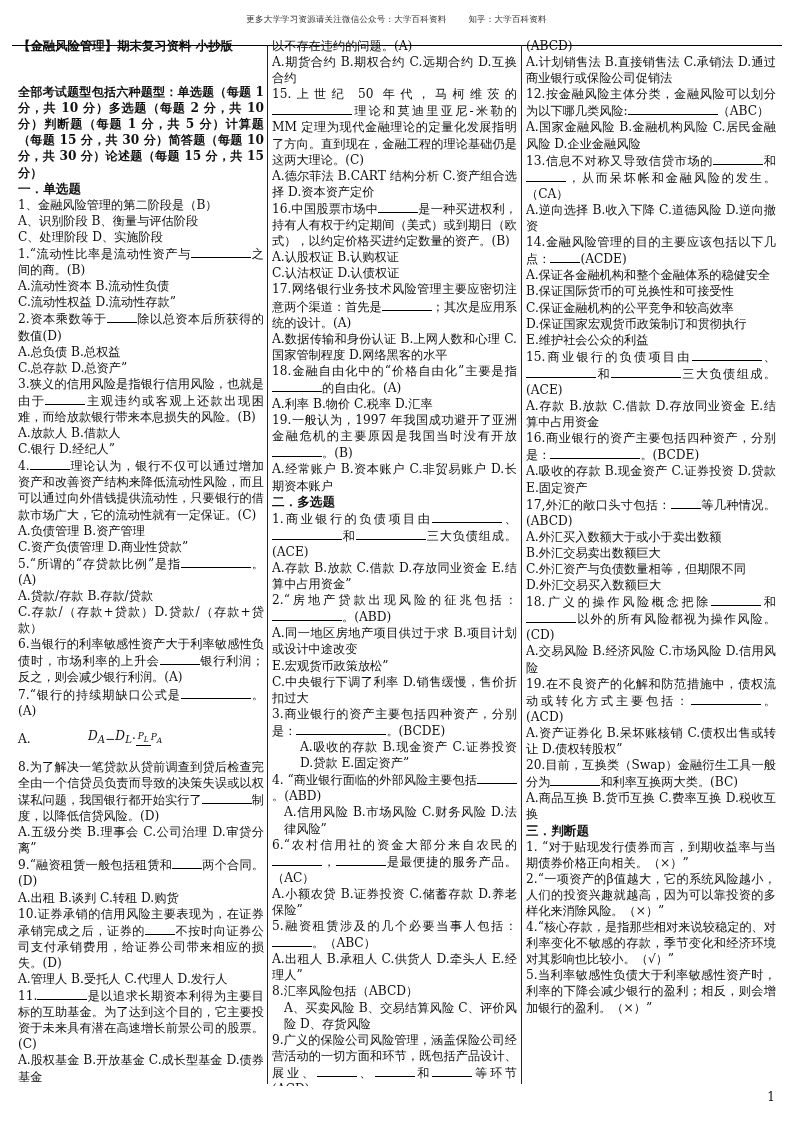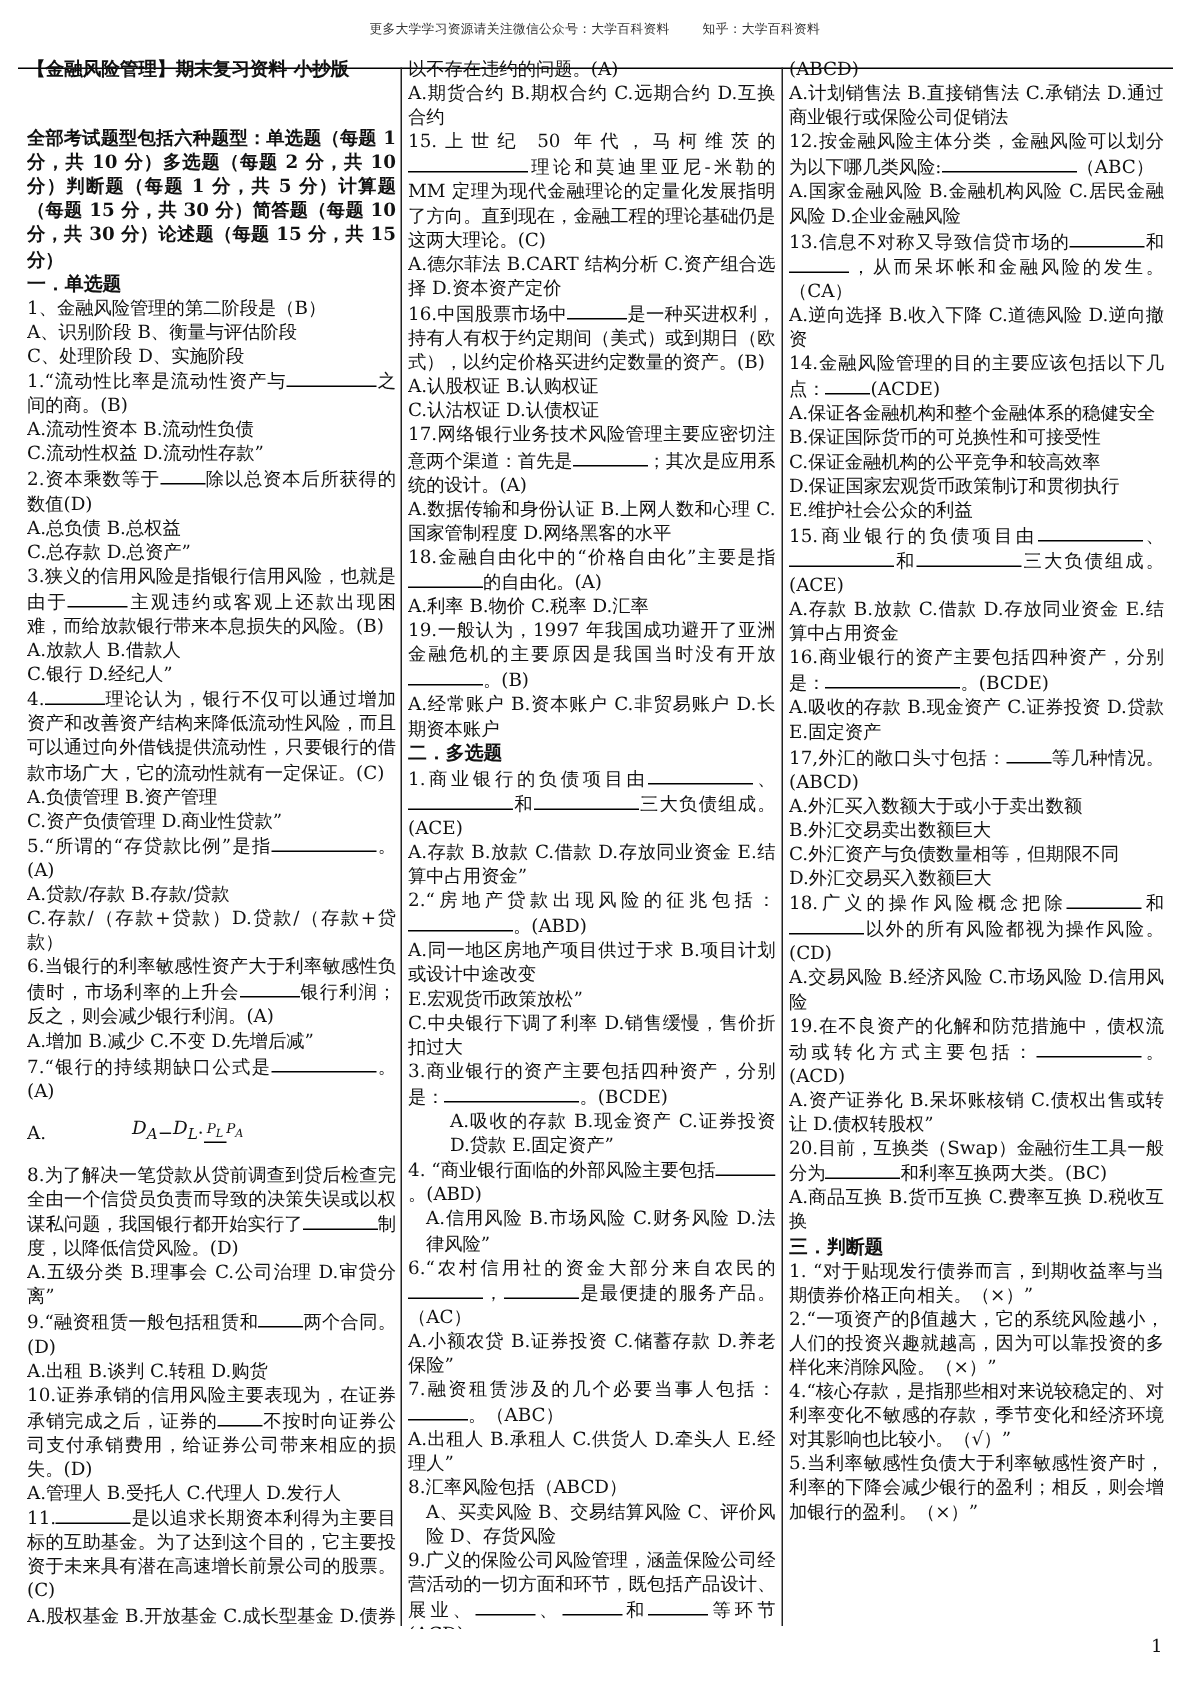--- a/index.html
+++ b/index.html
@@ -59,21 +59,20 @@
   <p class="p"><span>3.狭义的信用风险是指银行信用风险，也就是由于</span><span class="blank w40"></span><span>主观违约或客观上还款出现困难，而给放款银行带来本息损失的风险。(B)</span></p>
   <p class="p">A.放款人 B.借款人</p>
   <p class="p">C.银行 D.经纪人”</p>
   <p class="p"><span>4.</span><span class="blank w40"></span><span>理论认为，银行不仅可以通过增加资产和改善资产结构来降低流动性风险，而且可以通过向外借钱提供流动性，只要银行的借款市场广大，它的流动性就有一定保证。(C)</span></p>
   <p class="p">A.负债管理 B.资产管理</p>
   <p class="p">C.资产负债管理 D.商业性贷款”</p>
   <p class="p"><span>5.“所谓的“存贷款比例”是指</span><span class="blank w70"></span><span>。(A)</span></p>
   <p class="p">A.贷款/存款 B.存款/贷款</p>
   <p class="p">C.存款/（存款+贷款）D.贷款/（存款+贷款）</p>
   <p class="p"><span>6.当银行的利率敏感性资产大于利率敏感性负债时，市场利率的上升会</span><span class="blank w40"></span><span>银行利润；反之，则会减少银行利润。(A)</span></p>
-  <p class="p">A.增加 B.减少 C.不变 D.先增后减”</p>
   <p class="p"><span>7.“银行的持续期缺口公式是</span><span class="blank w70"></span><span>。(A)</span></p>
   <div class="formula">
     <span class="lbl">A.</span>
     <span class="fx"><span>D</span><sub>A</sub></span>
       <span> − </span>
       <span class="fx"><span>D</span><sub>L</sub></span>
       <span> · </span>
     <span class="frac fx">
         <span class="num"><span>P</span><sub>L</sub></span>
         <span class="den"><span>P</span><sub>A</sub></span>
@@ -111,21 +110,21 @@
   <p class="p"><span>2.“房地产贷款出现风险的征兆包括：</span><span class="blank w70"></span><span>。(ABD)</span></p>
   <p class="p">A.同一地区房地产项目供过于求 B.项目计划或设计中途改变</p>
   <p class="p">E.宏观货币政策放松”</p>
   <p class="p">C.中央银行下调了利率 D.销售缓慢，售价折扣过大</p>
   <p class="p"><span>3.商业银行的资产主要包括四种资产，分别是：</span><span class="blank w90"></span><span>。(BCDE)</span></p>
   <p class="p indent2">A.吸收的存款 B.现金资产 C.证券投资 D.贷款 E.固定资产”</p>
   <p class="p"><span>4. “商业银行面临的外部风险主要包括</span><span class="blank w40"></span><span>。(ABD)</span></p>
   <p class="p indent">A.信用风险 B.市场风险 C.财务风险 D.法律风险”</p>
   <p class="p"><span>6.“农村信用社的资金大部分来自农民的</span><span class="blank w50"></span><span>，</span><span class="blank w50"></span><span>是最便捷的服务产品。（AC）</span></p>
   <p class="p">A.小额农贷 B.证券投资 C.储蓄存款 D.养老保险”</p>
-  <p class="p"><span>7.融资租赁涉及的几个必要当事人包括：</span><span class="blank w40"></span><span>。（ABC）</span></p>
+  <p class="p"><span>5.融资租赁涉及的几个必要当事人包括：</span><span class="blank w40"></span><span>。（ABC）</span></p>
   <p class="p">A.出租人 B.承租人 C.供货人 D.牵头人 E.经理人”</p>
   <p class="p">8.汇率风险包括（ABCD）</p>
   <p class="p indent">A、买卖风险 B、交易结算风险 C、评价风险 D、存货风险</p>
   <p class="p"><span>9.广义的保险公司风险管理，涵盖保险公司经营活动的一切方面和环节，既包括产品设计、展业、</span><span class="blank w40"></span><span>、</span><span class="blank w40"></span><span>和</span><span class="blank w40"></span><span>等环节(ACD)。</span></p>
 
 </div>
 
 <div class="col col3">
   <p class="p">(ABCD)</p>
   <p class="p">A.计划销售法 B.直接销售法 C.承销法 D.通过商业银行或保险公司促销法</p>

